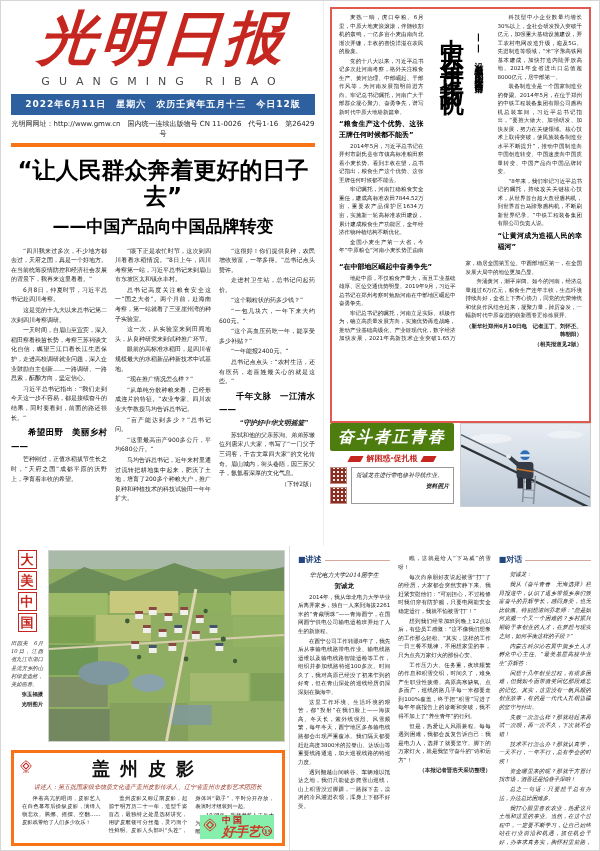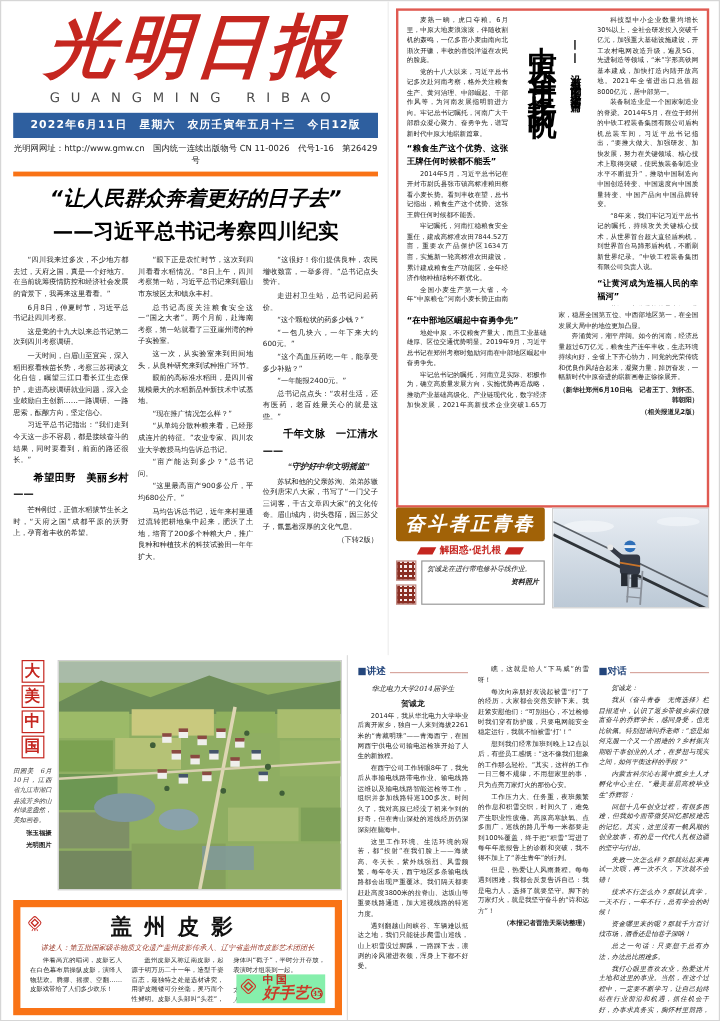--- a/index.html
+++ b/index.html
@@ -15,21 +15,21 @@
 
   
   .brand { font-family:"DejaVu Serif", serif; font-style:italic; font-weight:bold; color:#c5261f;
            font-size:58px; line-height:1.08; text-align:center; letter-spacing:4px; transform:skewX(-4deg); }
   .roman { text-align:center; font-size:11px; letter-spacing:9px; color:#4a4a4a; margin:5px 0 6px; }
   .datebar { background:#2e5f9f; color:#fff; font-size:9px; font-weight:bold; text-align:center;
              padding:4px 0; letter-spacing:1px; }
   .infoline { font-size:7px; text-align:center; color:#222; padding:4px 0 4px; border-bottom:4px solid #f97316; }
 
   
-  .lead-h1 { font-size:17px; font-weight:bold; text-align:center; color:#000; margin-top:10px; line-height:1.15;font-style:italic; }
+  .lead-h1 { font-size:23px; font-weight:bold; text-align:center; color:#000; margin-top:10px; line-height:1.15; }
   .lead-h2 { font-size:17px; font-weight:bold; text-align:center; color:#000; margin-top:5px; }
 
   .cols3 { margin-top:8px; column-count:3; column-gap:8px; font-size:6px; line-height:1.6;
            text-align:justify; height:302px; overflow:hidden; color:#222; }
   .cols3 p, .bp { text-indent:2em; margin-bottom:1px; }
   .sec-title { font-weight:bold; font-size:8.5px; margin:4px 0 2px; text-indent:0; color:#000; }
   .sec-quote { font-family:Liberation Sans, sans-serif; font-style:italic; font-weight:bold; font-size:6.8px;
                text-align:center; text-indent:0; margin-bottom:3px; }
   .jump { text-align:right; font-size:6px; text-indent:0; }
 
@@ -47,21 +47,21 @@
   .vh-sub  { writing-mode:vertical-rl; font-size:9px; font-weight:bold; letter-spacing:2px; margin-top:14px; color:#000; }
   .box-bottom { margin-top:4px; column-count:2; column-gap:10px; font-size:5.5px; line-height:1.55;
                 text-align:justify; flex:1; overflow:hidden; color:#222; }
   .box-credit { text-align:right; font-weight:bold; text-indent:0 !important; margin-top:2px; }
   .box-note { text-align:right; font-weight:bold; text-indent:0 !important; }
 
   
   .patrol-h { font-size:24px; font-weight:bold; text-align:center; margin:11px 0 8px; letter-spacing:1px; color:#000; }
   .patrol-media { display:flex; gap:6px; height:84px; }
   .pm-left { width:124px; }
-  .banner { background:#a16207; color:#fff; text-align:center; font-family:"DejaVu Serif", serif;
+  .banner { background:#4d7c0f; color:#fff; text-align:center; font-family:"DejaVu Serif", serif;
             font-style:italic; font-weight:bold; font-size:16px; letter-spacing:2px; padding:4px 2px 3px;
             border-radius:2px; }
   .banner-sub { display:flex; justify-content:center; align-items:center; gap:4px; margin-top:2px;
                 color:#c5261f; font-weight:bold; font-size:8px; }
   .wing { width:13px; height:6px; background:#c5261f; transform:skewX(-28deg); }
   .qr-row { display:flex; gap:4px; margin-top:3px; }
   .qrs { display:flex; flex-direction:column; gap:3px; }
   .qr { width:17px; height:17px; border:1px solid #c08880;
         background-image:repeating-linear-gradient(0deg,#8a2f24 0 2px,transparent 2px 4px),
                          repeating-linear-gradient(90deg,#8a2f24 0 2px,#f6ecea 2px 4px); }
@@ -80,21 +80,21 @@
   .damei-row { display:flex; gap:5px; height:192px; }
   .damei-strip { width:32px; display:flex; flex-direction:column; }
   .dchar { width:19px; height:19px; border:1.5px solid #c5261f; color:#c5261f; font-weight:bold;
            font-size:13px; line-height:17px; text-align:center; margin:0 auto 2px;
            font-family:"DejaVu Serif", serif; }
   .damei-cap { font-size:5.3px; line-height:1.55; font-family:"DejaVu Serif", serif; font-style:italic;
                color:#333; margin-top:5px; text-align:justify; }
   .damei-credit { font-size:5.3px; font-weight:bold; text-align:right; margin-top:3px; color:#222; }
   .aerial { flex:1; }
 
-  .puppet-box { position:relative; margin-top:8px; border:6px solid #f97316; height:96px; padding:4px 8px 3px 8px; }
+  .puppet-box { position:relative; margin-top:8px; border:3px solid #f97316; height:96px; padding:4px 8px 3px 8px; }
   .puppet-knot { position:absolute; left:5px; top:5px; }
   .puppet-title { text-align:center; font-family:"DejaVu Serif", serif; font-weight:bold; font-size:18px;
                   letter-spacing:10px; color:#111; }
   .puppet-byline { text-align:center; font-family:"DejaVu Serif", serif; font-style:italic; font-size:6px;
                    color:#9b3a2a; margin:2px 0 3px; }
   .puppet-cols { column-count:3; column-gap:8px; font-size:5.3px; line-height:1.5; text-align:justify;
                  height:46px; overflow:hidden; color:#222; }
   .craft-logo { position:absolute; right:8px; bottom:4px; background:#86efac; display:flex; align-items:center;
                 gap:4px; padding:1px 2px; }
   .craft-text { line-height:1; }
@@ -125,21 +125,21 @@
 
     <div class="top-left">
       <div>
         <div class="brand">光明日报</div>
         <div class="roman">GUANGMING RIBAO</div>
         <div class="datebar">2022年6月11日　星期六　农历壬寅年五月十三　今日12版</div>
         <div class="infoline">光明网网址：http://www.gmw.cn　国内统一连续出版物号 CN 11-0026　代号1-16　第26429号</div>
       </div>
 
       <div class="lead-h1">“让人民群众奔着更好的日子去”</div>
-      <div class="lead-h2">——习近平总书记考察四川纪实</div>
+      <div class="lead-h2">——中国产品向中国品牌转变</div>
 
       <div class="cols3">
         <div>
             <p class="bp">“四川我来过多次，不少地方都去过，天府之国，真是一个好地方。在当前统筹疫情防控和经济社会发展的背景下，我再来这里看看。”</p>
             <p class="bp">6月8日，仲夏时节，习近平总书记赴四川考察。</p>
             <p class="bp">这是党的十九大以来总书记第二次到四川考察调研。</p>
             <p class="bp">一天时间，自眉山至宜宾，深入稻田察看秧苗长势，考察三苏祠谈文化自信，瞩望三江口看长江生态保护，走进高校调研就业问题，深入企业鼓励自主创新……一路调研、一路思索，酝酿方向，坚定信心。</p>
             <p class="bp">习近平总书记指出：“我们走到今天这一步不容易，都是接续奋斗的结果，同时要看到，前面的路还很长。”</p>
           </div>
         <p class="sec-title">希望田野　美丽乡村——</p>

